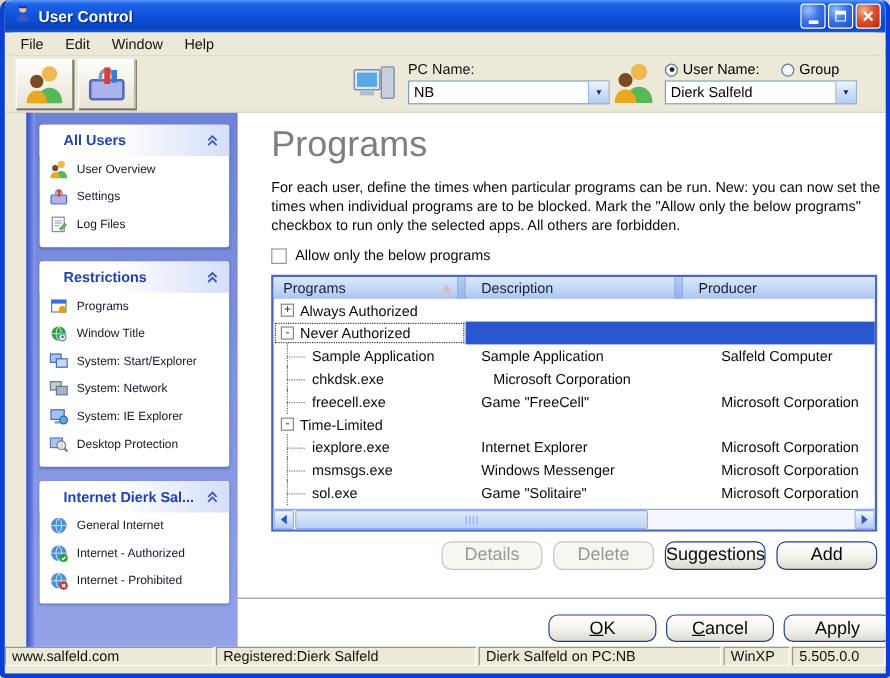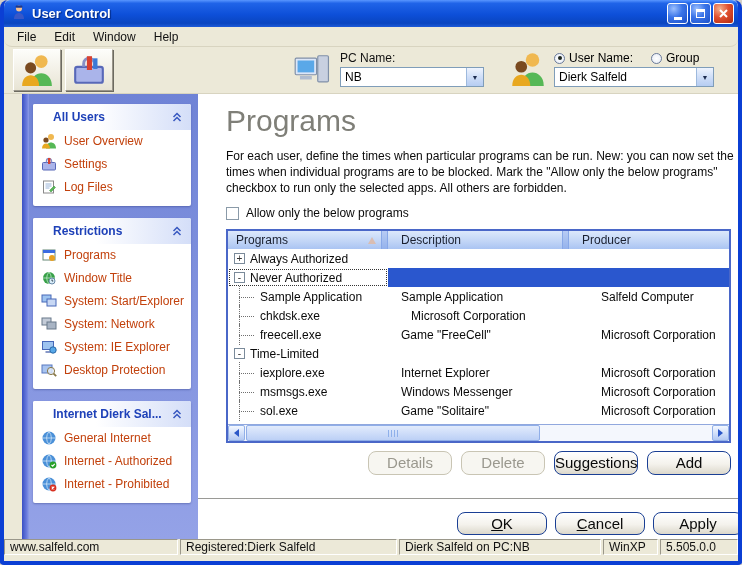--- a/index.html
+++ b/index.html
@@ -47,21 +47,21 @@
   .body { flex:1; display:flex; min-height:0; }
   .sidebar { flex:0 0 176px; background:linear-gradient(180deg,#6f83d6,#94a2e7); position:relative; padding-top:10px;margin-left:18px; }
   .sidebar::before { content:""; position:absolute; left:0; top:0; bottom:0; width:7px;
                      background:linear-gradient(90deg,#3a50c4,#6c7ede 70%,#8e9ce6); }
   .panel { width:158px; margin:0 0 12px 11px; background:#fff; border-radius:2px; padding-bottom:7px;
            box-shadow:0 1px 2px rgba(30,40,110,.35); }
   .panel-head { height:26px; display:flex; align-items:center; justify-content:space-between;
                 padding:0 8px 0 20px; background:linear-gradient(90deg,#ffffff 40%,#d4def8); border-radius:2px 2px 0 0; }
   .panel-head .pt { font-weight:bold; font-size:12px; color:#1e41b8; white-space:nowrap; }
   .chev svg { display:block; }
-  .item { display:flex; align-items:center; gap:7px; padding:3px 0 4px 8px; font-size:12px; color:#c2410c; }
+  .item { display:flex; align-items:center; gap:7px; padding:3px 0 4px 8px; font-size:10px; color:#0f172a; }
   .item svg { width:16px; height:16px; flex:0 0 16px; }
 
   
   .main { flex:1; background:#fff; padding:6px 0 0 28px; min-width:0; overflow:hidden; }
   h1.page-title { margin:4px 0 10px; font-size:30px; font-weight:400; color:#7f7f78; }
   .desc { width:508px; font-size:12px; line-height:16px; color:#0a0a0a; margin:0 0 10px; }
   .chkrow { display:flex; align-items:center; gap:7px; font-size:12px; color:#0a0a0a; margin-bottom:9px; }
   .checkbox { width:13px; height:13px; border:1px solid #8a9aa8; background:#fff; }
 
   .table { width:505px; border:2px solid #4a67c8; background:#fff; }
@@ -170,21 +170,21 @@
 
     <div class="pc-group">
       <svg width="38" height="38" viewBox="0 0 32 32">
           <rect x="1" y="6" width="18" height="14" rx="1" fill="#dce6f8" stroke="#8090a8"></rect>
           <rect x="3" y="8" width="14" height="10" fill="#5aa8e8"></rect>
           <rect x="20" y="4" width="9" height="22" rx="1" fill="#c8d0e0" stroke="#8090a8"></rect>
           <rect x="5" y="21" width="10" height="3" fill="#b0bcd0"></rect>
         </svg>
       <div class="stack">
         <span class="lbl">PC Name:</span>
-        <div class="combo" style="width:144px">
+        <div class="combo" style="width:168px">
           <span class="val">NB</span>
           <span class="arrowbtn"></span>
         </div>
       </div>
     </div>
 
     <div class="user-group">
       <svg width="36" height="36" viewBox="0 0 16 16">
           <circle cx="10" cy="4" r="3" fill="#f0b850"></circle>
           <path d="M5 15.5c0-4 2.5-6 5-6s5 2 5 6z" fill="#56b856"></path>

